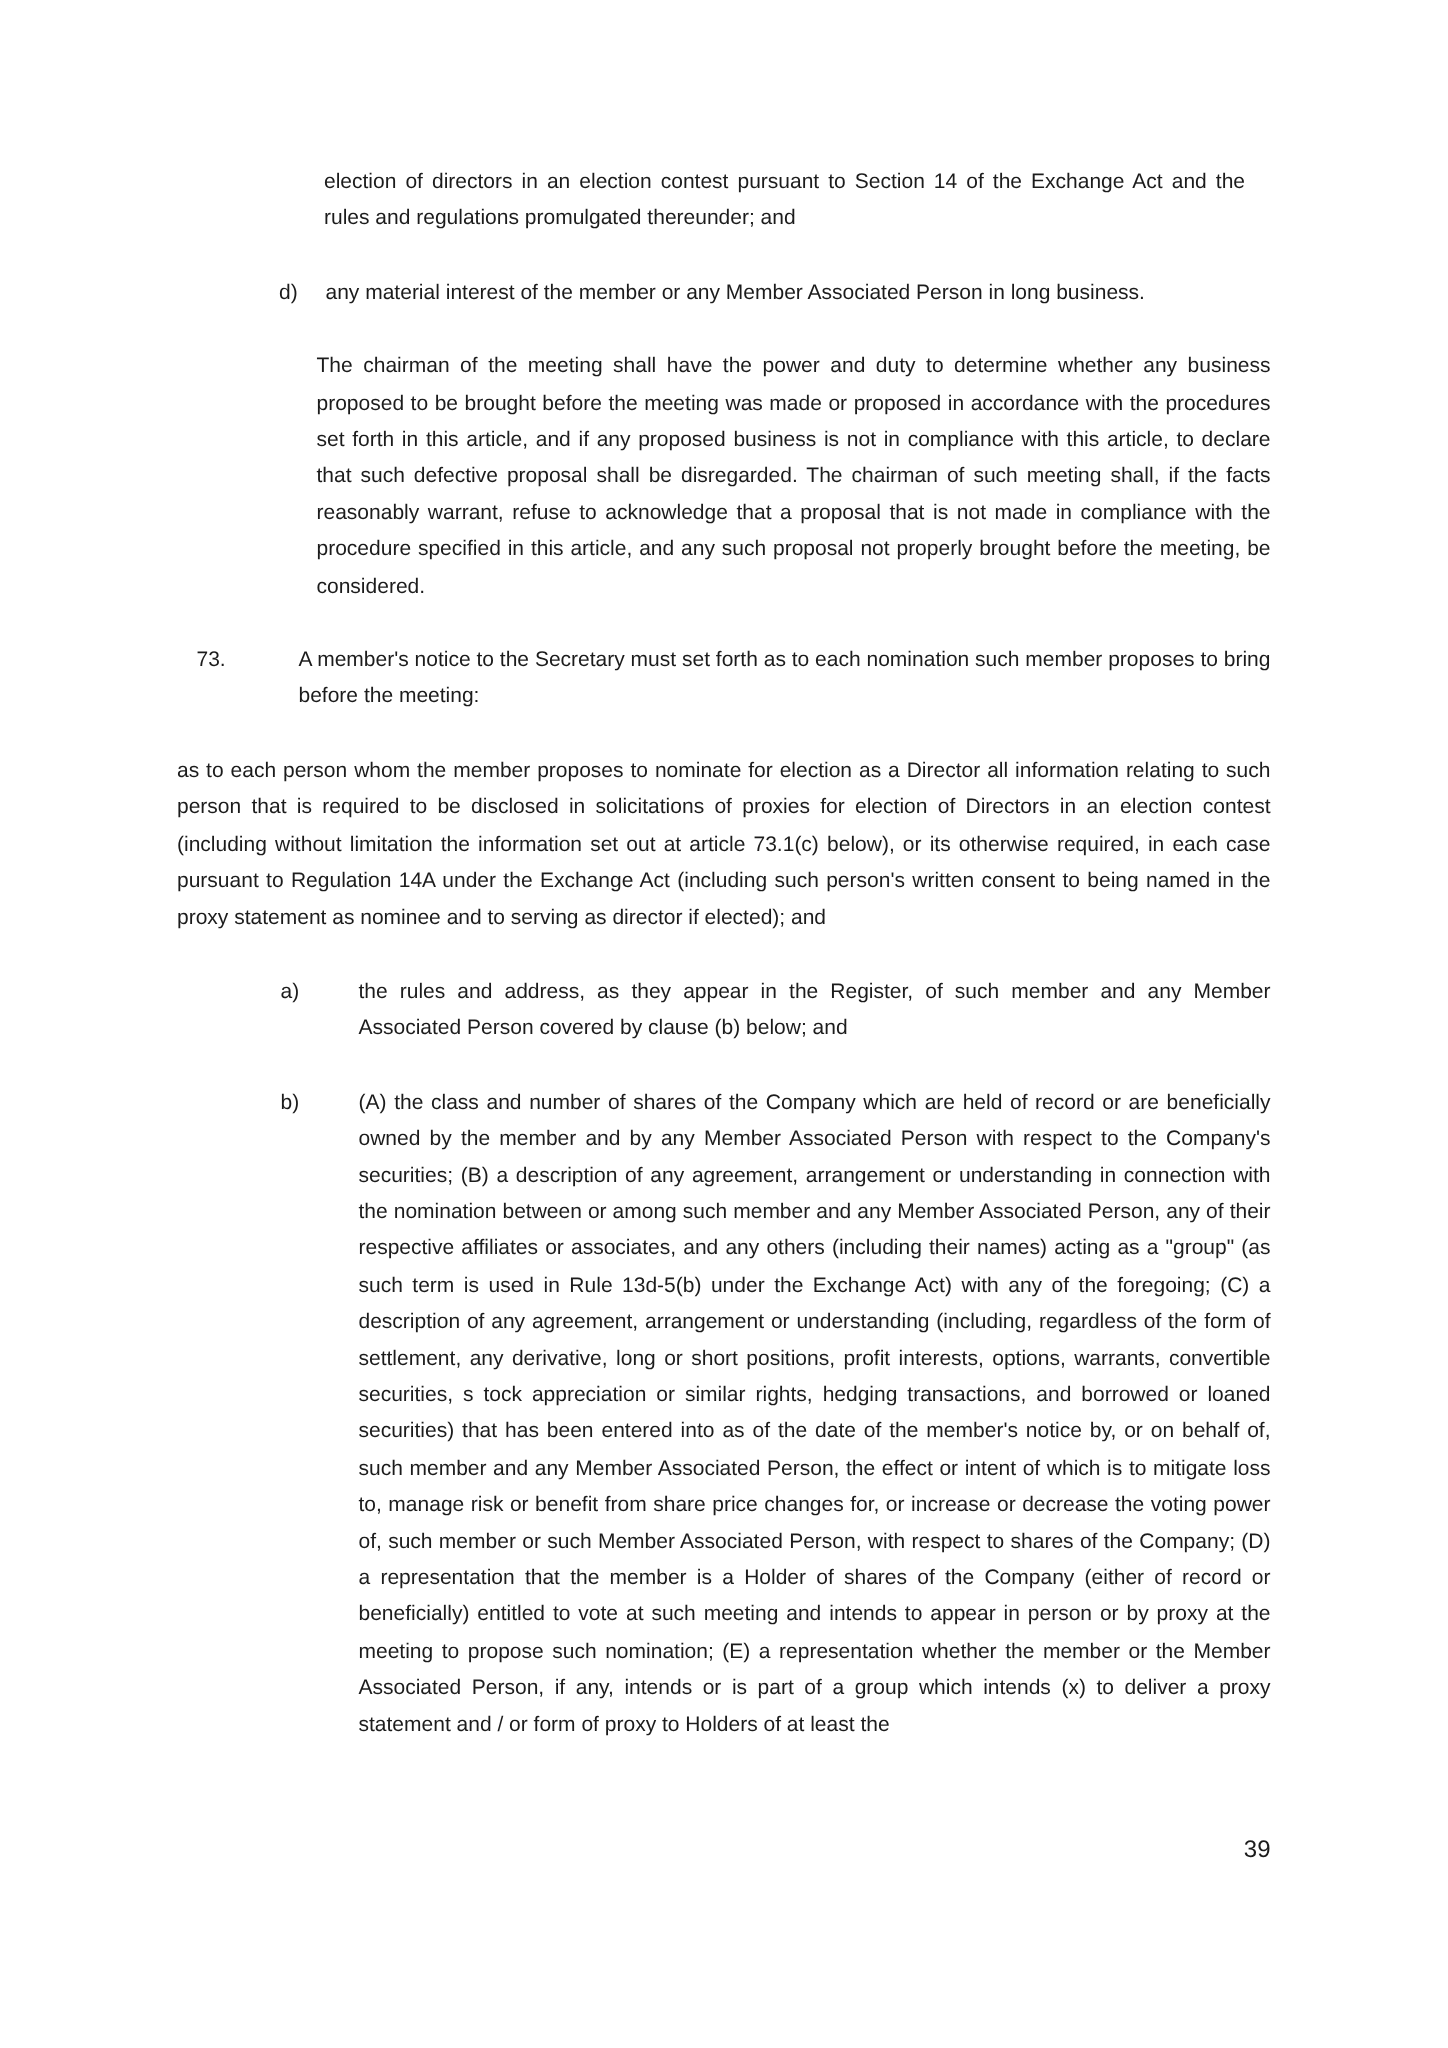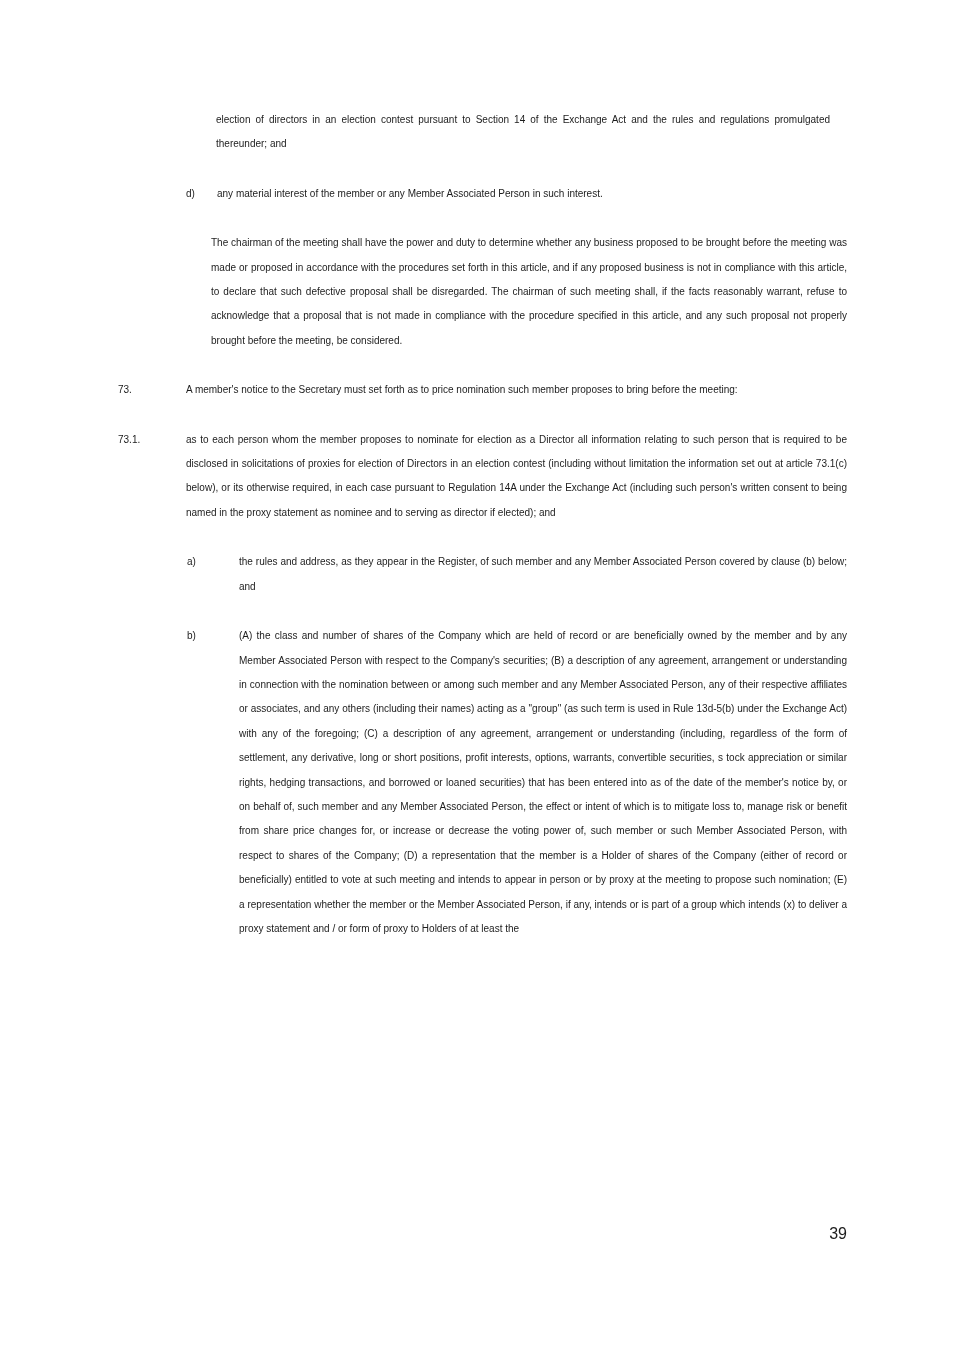--- a/index.html
+++ b/index.html
@@ -20,21 +20,21 @@
     width: 965px;
     height: 1365px;
     background: #ffffff;
     overflow: hidden;
   }
   .content {
     position: absolute;
     left: 118px;
     top: 108px;
     width: 729px;
-    font-size: 10px;
+    font-size: 14px;
     line-height: 24.4px;
   }
   .para {
     display: flex;
     margin: 0 0 25px 0;
   }
   .marker {
     flex: 0 0 auto;
     text-align: left;
   }
@@ -46,21 +46,21 @@
   
   .p-cont .ptext {            
     margin-left: 98px;
     max-width: 614px;
     flex: 0 0 auto;
     width: 614px;
   }
   .p-list-d { margin-left: 68px; }       
   .p-list-d .marker { width: 31px; }
   .p-body { margin-left: 93px; }         
-  .p-top .marker { width: 68px; }        
+  .p-top .marker { width: 68px; margin-left: 13px; }        
   .p-sub { margin-left: 69px; }          
   .p-sub .marker { width: 52px; }
   .page-number {
     position: absolute;
     top: 1222px;
     right: 118px;
     font-size: 16px;
     line-height: 24.4px;
     color: #1c1c1c;
   }
@@ -70,34 +70,33 @@
 
 <div class="page">
   <div class="content">
 
     <div class="para p-cont">
       <div class="ptext">election of directors in an election contest pursuant to Section 14 of the Exchange Act and the rules and regulations promulgated thereunder; and</div>
     </div>
 
     <div class="para p-list-d">
       <div class="marker">d)</div>
-      <div class="ptext">any material interest of the member or any Member Associated Person in such interest.</div>
+      <div class="ptext">any material interest of the member or any Member Associated Person in long business.</div>
     </div>
 
     <div class="para p-body">
       <div class="ptext">The chairman of the meeting shall have the power and duty to determine whether any business proposed to be brought before the meeting was made or proposed in accordance with the procedures set forth in this article, and if any proposed business is not in compliance with this article, to declare that such defective proposal shall be disregarded. The chairman of such meeting shall, if the facts reasonably warrant, refuse to acknowledge that a proposal that is not made in compliance with the procedure specified in this article, and any such proposal not properly brought before the meeting, be considered.</div>
     </div>
 
     <div class="para p-top">
       <div class="marker">73.</div>
-      <div class="ptext">A member's notice to the Secretary must set forth as to price nomination such member proposes to bring before the meeting:</div>
+      <div class="ptext">A member's notice to the Secretary must set forth as to each nomination such member proposes to bring before the meeting:</div>
     </div>
 
     <div class="para p-top">
-      <div class="marker">73.1.</div>
       <div class="ptext">as to each person whom the member proposes to nominate for election as a Director all information relating to such person that is required to be disclosed in solicitations of proxies for election of Directors in an election contest (including without limitation the information set out at article 73.1(c) below), or its otherwise required, in each case pursuant to Regulation 14A under the Exchange Act (including such person's written consent to being named in the proxy statement as nominee and to serving as director if elected); and</div>
     </div>
 
     <div class="para p-sub">
       <div class="marker">a)</div>
       <div class="ptext">the rules and address, as they appear in the Register, of such member and any Member Associated Person covered by clause (b) below; and</div>
     </div>
 
     <div class="para p-sub">
       <div class="marker">b)</div>

